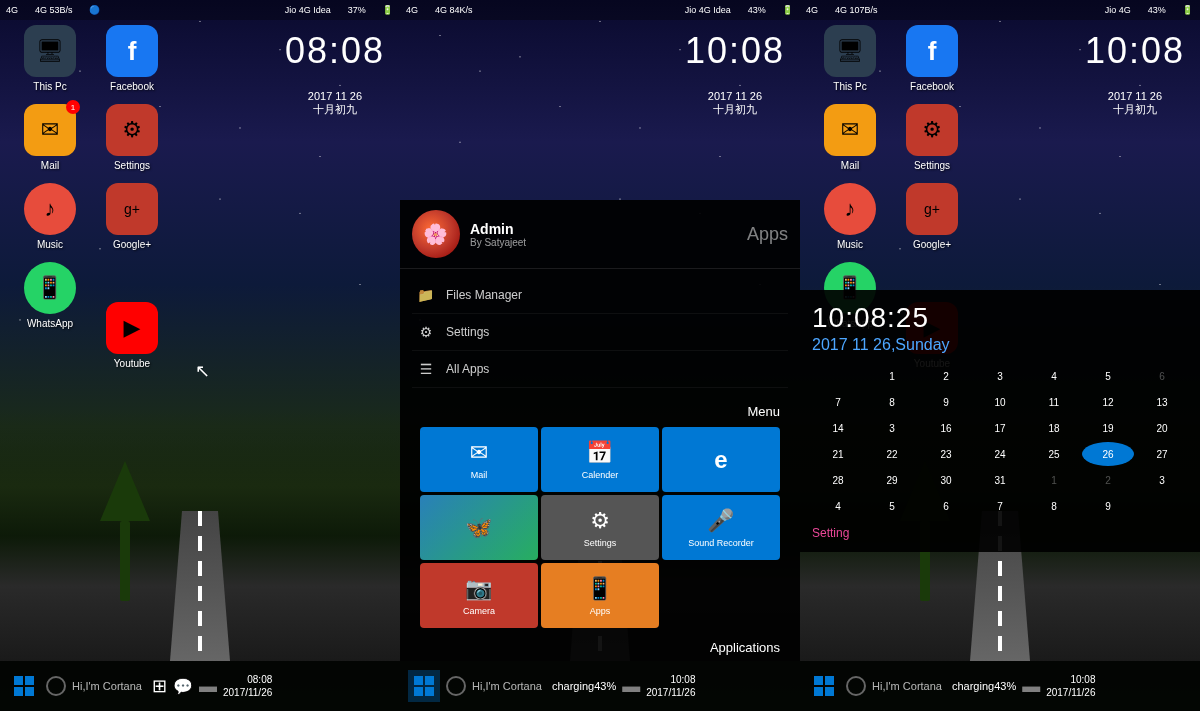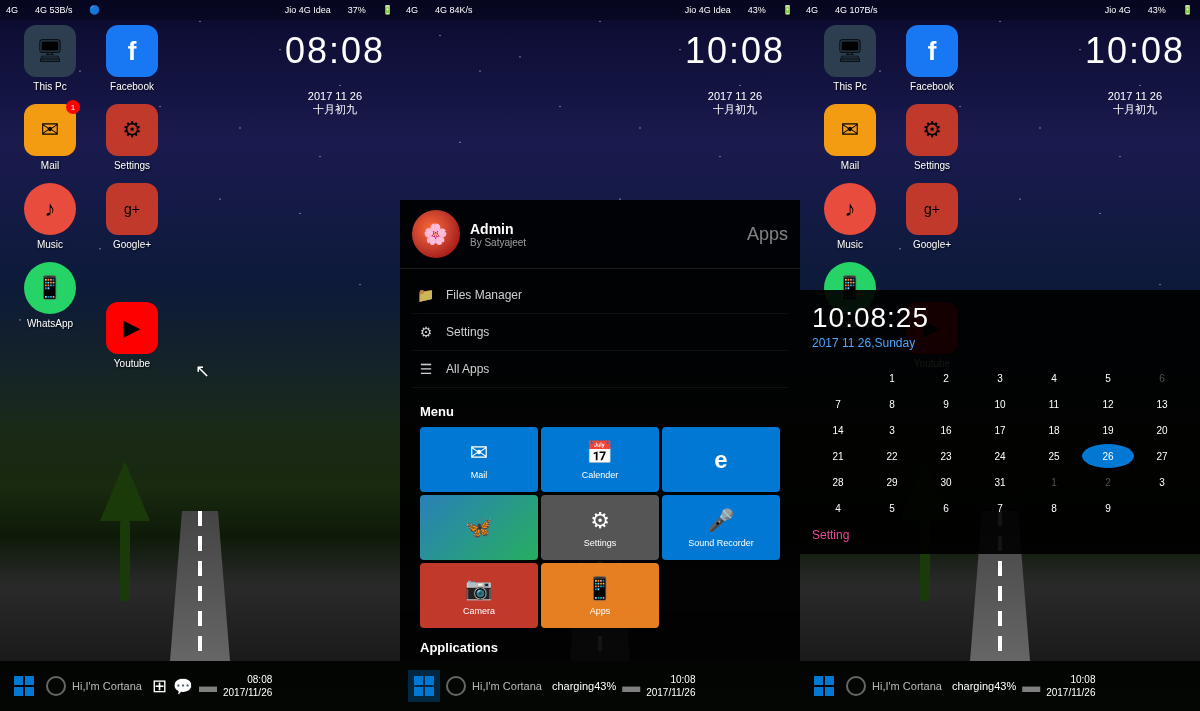--- a/index.html
+++ b/index.html
@@ -245,22 +245,23 @@
     }
 
     .admin-sub {
       font-size: 10px;
       color: rgba(255,255,255,0.6);
     }
 
     .start-section-label {
       color: white;
       font-size: 13px;
-      font-weight: bold;
+      font-weight: normal;
       padding: 8px 12px 4px;
+      text-align: right;
     }
 
     
     .menu-tiles {
       display: grid;
       grid-template-columns: repeat(3, 1fr);
       gap: 3px;
       padding: 4px 12px;
     }
 
@@ -325,23 +326,23 @@
 
     .calendar-time {
       color: white;
       font-size: 28px;
       font-weight: 200;
       letter-spacing: 1px;
     }
 
     .calendar-date-str {
       color: #4da6ff;
-      font-size: 12px;
+      font-size: 16px;
       margin-top: 2px;
-      margin-bottom: 16px;
+      margin-bottom: 10px;
     }
 
     .calendar-month {
       color: white;
       font-size: 13px;
       font-weight: bold;
       margin-bottom: 6px;
     }
 
     .calendar-grid {

